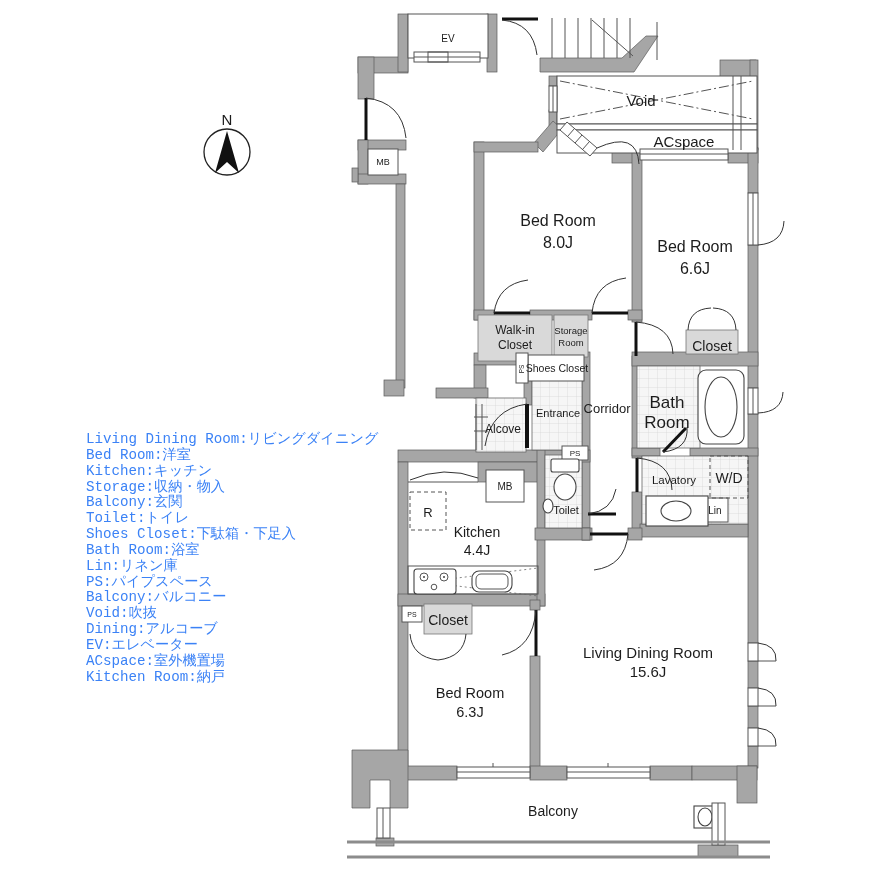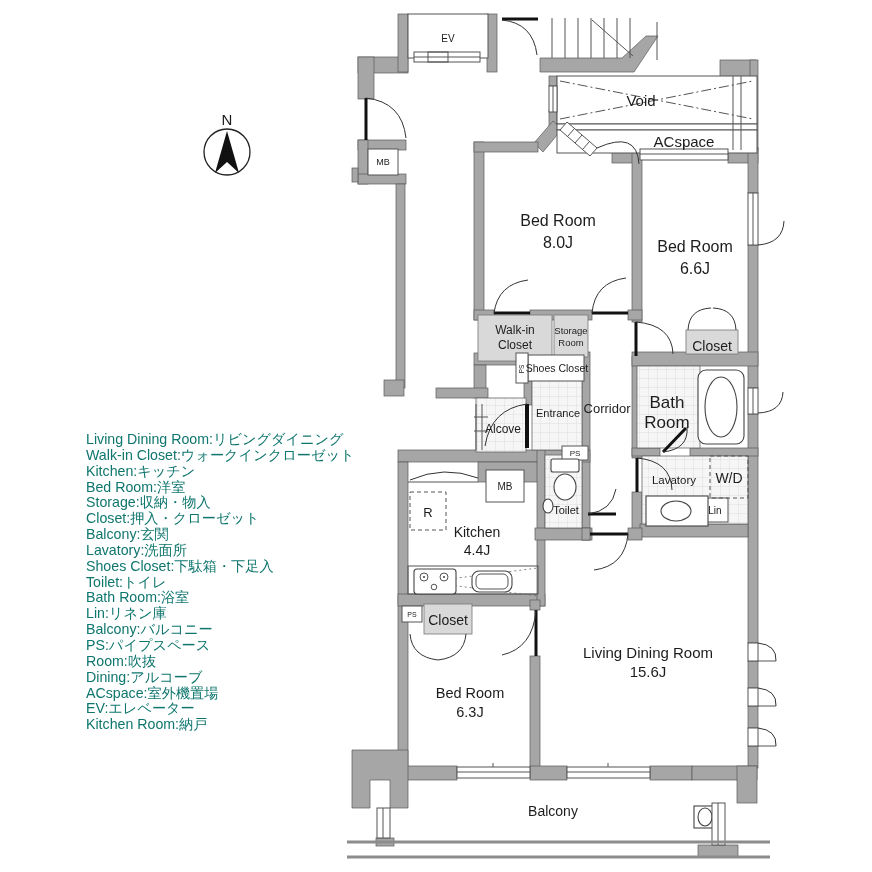--- a/index.html
+++ b/index.html
@@ -1,20 +1,20 @@
 <!DOCTYPE html>
 <html><head>
 <meta charset="utf-8">
 <style>
   html,body{margin:0;padding:0;background:#fff;}
   #stage{position:relative;width:872px;height:872px;background:#fff;overflow:hidden;
          font-family:"Liberation Sans","DejaVu Sans",sans-serif;color:#1f1f1f;}
   #plan{position:absolute;left:0;top:0;}
   #legend{position:absolute;left:86px;top:432px;font-size:14.2px;line-height:15.85px;
-          white-space:nowrap;color:#0f766e;}
+          white-space:nowrap;color:#3b82f6;font-family:Liberation Mono, monospace;}
   
   .w{fill:#a6a6a6;stroke:#5a5a5a;stroke-width:0.7;}
   .box{fill:#ffffff;stroke:#555;stroke-width:1;}
   .fl{fill:#d9d9d9;stroke:#777;stroke-width:0.8;}
   .tile{fill:url(#tg);stroke:#666;stroke-width:0.8;}
   .arc{fill:none;stroke:#333;stroke-width:1;}
   .leaf{stroke:#111;stroke-width:3;fill:none;}
   .leaf4{stroke:#111;stroke-width:4;fill:none;}
   .thin{fill:none;stroke:#555;stroke-width:1;}
   .dashdot{fill:none;stroke:#555;stroke-width:1;stroke-dasharray:10 3 2 3;}
@@ -319,33 +319,30 @@
     <text class="t145 mid" x="470" y="698">Bed Room</text>
     <text class="t145 mid" x="470" y="717">6.3J</text>
     <text class="t15 mid" x="648" y="658">Living Dining Room</text>
     <text class="t15 mid" x="648" y="677">15.6J</text>
     <text class="t14 mid" x="553" y="816">Balcony</text>
   </g>
 </svg>
 
 <div id="legend">
   <div>Living Dining Room:リビングダイニング</div>
-  <div>Walk-in Closet:ウォークインクローゼット</div>
+  <div>Bed Room:洋室</div>
   <div>Kitchen:キッチン</div>
-  <div>Bed Room:洋室</div>
   <div>Storage:収納・物入</div>
-  <div>Closet:押入・クローゼット</div>
   <div>Balcony:玄関</div>
-  <div>Lavatory:洗面所</div>
+  <div>Toilet:トイレ</div>
   <div>Shoes Closet:下駄箱・下足入</div>
-  <div>Toilet:トイレ</div>
   <div>Bath Room:浴室</div>
   <div>Lin:リネン庫</div>
+  <div>PS:パイプスペース</div>
   <div>Balcony:バルコニー</div>
-  <div>PS:パイプスペース</div>
-  <div>Room:吹抜</div>
+  <div>Void:吹抜</div>
   <div>Dining:アルコーブ</div>
+  <div>EV:エレベーター</div>
   <div>ACspace:室外機置場</div>
-  <div>EV:エレベーター</div>
   <div>Kitchen Room:納戸</div>
 </div>
 
 </div>
 
 </body></html>

